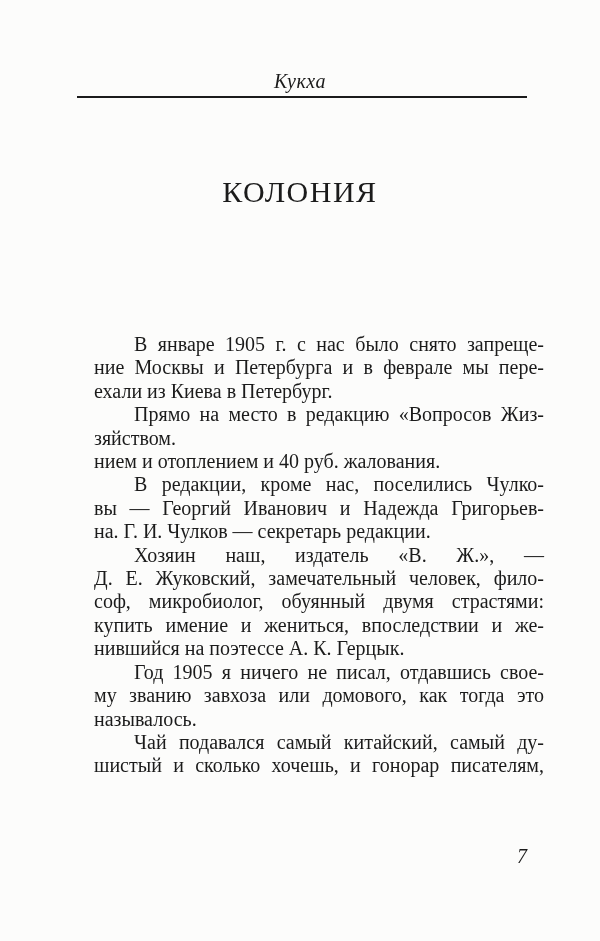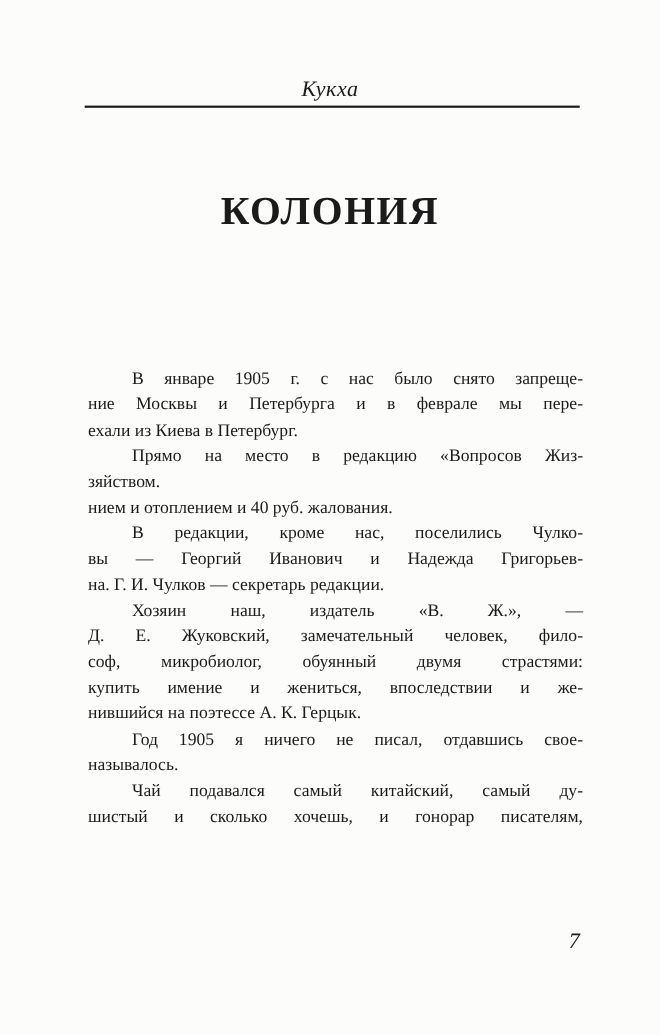--- a/index.html
+++ b/index.html
@@ -35,31 +35,31 @@
     height: 2px;
     background: var(--ink, #1b1b1b);
   }
   .chapter-title {
     position: absolute;
     top: 176px;
     left: 0;
     width: 100%;
     margin: 0;
     text-align: center;
-    font-size: 36px;
+    font-size: 30px;
     line-height: 32px;
-    font-weight: bold;
+    font-weight: normal;
     letter-spacing: 1.5px;
   }
   .body-text {
     position: absolute;
     top: 333px;
-    left: 80px;
+    left: 94px;
     width: 450px;
-    font-size: 16px;
+    font-size: 20px;
     line-height: 23.4px;
   }
   .line {
     text-align: justify;
     -moz-text-align-last: justify;
     text-align-last: justify;
   }
   .line.indent {
     text-indent: 40px;
   }
@@ -98,20 +98,21 @@
       <div class="line end">нием и отоплением и 40 руб. жалования.</div>
       <div class="line indent">В редакции, кроме нас, поселились Чулко-</div>
       <div class="line">вы — Георгий Иванович и Надежда Григорьев-</div>
       <div class="line end">на. Г. И. Чулков — секретарь редакции.</div>
       <div class="line indent">Хозяин наш, издатель «В. Ж.», —</div>
       <div class="line">Д. Е. Жуковский, замечательный человек, фило-</div>
       <div class="line">соф, микробиолог, обуянный двумя страстями:</div>
       <div class="line">купить имение и жениться, впоследствии и же-</div>
       <div class="line end">нившийся на поэтессе А. К. Герцык.</div>
       <div class="line indent">Год 1905 я ничего не писал, отдавшись свое-</div>
+      <div class="line">му званию завхоза или домового, как тогда это</div>
       <div class="line end">называлось.</div>
       <div class="line indent">Чай подавался самый китайский, самый ду-</div>
       <div class="line">шистый и сколько хочешь, и гонорар писателям,</div>
     </div>
 
   <div class="page-number">7</div>
 
 </div>
 
 </body></html>

